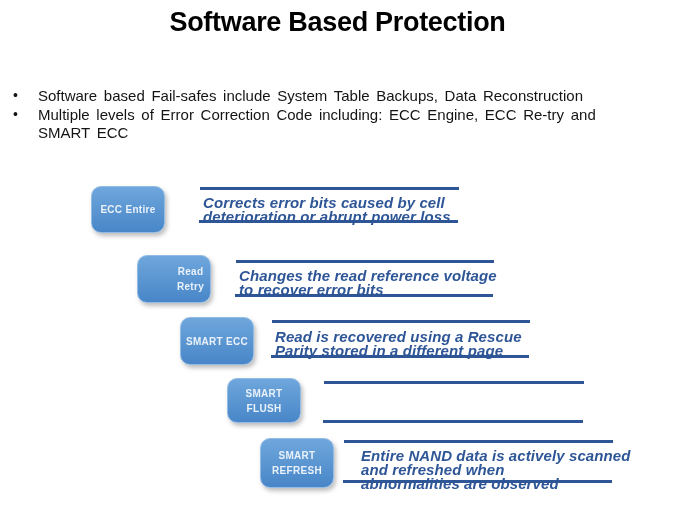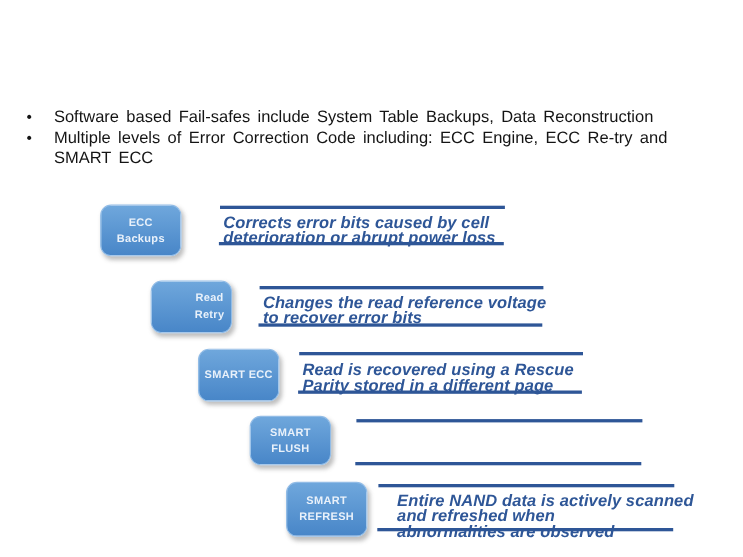--- a/index.html
+++ b/index.html
@@ -7,21 +7,21 @@
     position:relative;width:675px;height:506px;background:#ffffff;
     font-family:"Liberation Sans", sans-serif;overflow:hidden;
   }
   .title{
     position:absolute;top:7px;left:0;width:100%;text-align:center;
     font-size:27px;font-weight:bold;color:var(--title-text,#000);
     letter-spacing:-0.3px;margin:0;
   }
   .bullets{
     position:absolute;top:86px;left:10px;width:598px;
-    margin:12px;padding:0;list-style:none;
+    margin:1px;padding:0;list-style:none;
   }
   .bullets li{
     position:relative;padding-left:27px;font-size:15px;line-height:18.5px;
     color:var(--bullet-text,#141414);word-spacing:2.5px;
   }
   .bullets li::before{
     content:"\2022";position:absolute;left:2px;top:-1px;font-size:14px;
   }
   .box{
     position:absolute;width:74px;box-sizing:border-box;
@@ -36,29 +36,30 @@
   .desc{
     position:absolute;font-size:15px;font-style:italic;font-weight:bold;
     color:var(--desc-text,#2E5697);line-height:14px;letter-spacing:0.1px;
   }
 </style>
 </head>
 <body>
 
 <div class="slide">
 
+  <h1 class="title">Software Based Protection</h1>
 
   <ul class="bullets">
     <li>Software based Fail-safes include System Table Backups, Data Reconstruction</li>
     <li>Multiple levels of Error Correction Code including: ECC Engine, ECC Re-try and SMART ECC</li>
   </ul>
 
   <div>
     <div class="box" style="left:91px;top:186px;height:47px;">
-      <span>ECC Backups</span>
+      <span>ECC Entire</span>
     </div>
     <div class="hline" style="left:200px;top:187px;width:259px;"></div>
     <div class="desc" style="left:203px;top:196px;width:275px;">
       <div>Corrects error bits caused by cell deterioration or abrupt power loss</div>
     </div>
     <div class="hline" style="left:199px;top:220px;width:259px;"></div>
   </div>
 
   <div>
     <div class="box" style="left:137px;top:255px;height:48px;padding-left:35px;">

